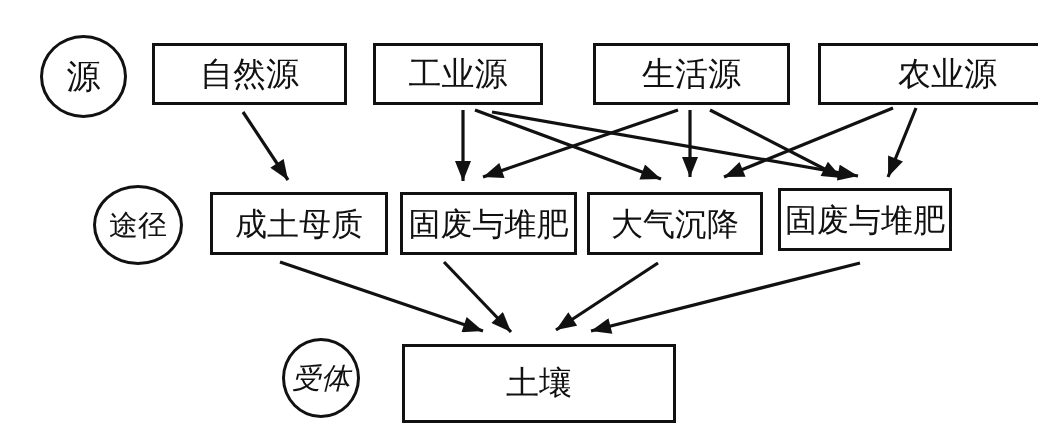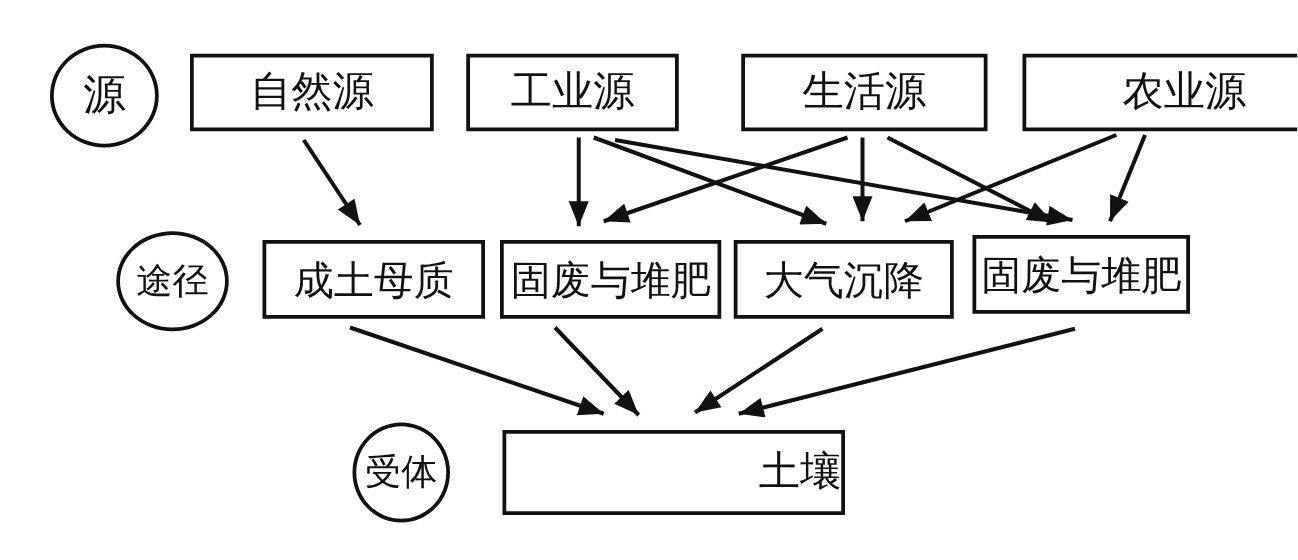--- a/index.html
+++ b/index.html
@@ -26,21 +26,21 @@
 <body>
 
 <div class="canvas">
 
   <div class="node circle fs34" style="left:40px;top:35px;width:87px;height:83px;">
     <span>源</span>
   </div>
   <div class="node circle fs29" style="left:93px;top:185px;width:90px;height:80px;">
     <span>途径</span>
   </div>
-  <div class="node circle fs29" style="left:282px;top:338px;width:78px;height:80px;">
+  <div class="node circle fs29" style="left:282px;top:338px;width:78px;height:80px;font-style:italic;">
     <span>受体</span>
   </div>
 
   <div class="node fs33" style="left:152px;top:43px;width:195px;height:62px;">
     <span>自然源</span>
   </div>
   <div class="node fs33" style="left:373px;top:43px;width:170px;height:62px;">
     <span>工业源</span>
   </div>
   <div class="node fs33" style="left:593px;top:43px;width:197px;height:62px;">
@@ -56,21 +56,21 @@
   <div class="node fs32" style="left:400px;top:192px;width:177px;height:63px;">
     <span>固废与堆肥</span>
   </div>
   <div class="node fs32" style="left:587px;top:192px;width:176px;height:63px;">
     <span>大气沉降</span>
   </div>
   <div class="node fs32" style="left:778px;top:188px;width:174px;height:63px;">
     <span>固废与堆肥</span>
   </div>
 
-  <div class="node fs33" style="left:402px;top:344px;width:274px;height:68px;justify-content:flex-end;">
+  <div class="node fs33" style="left:402px;top:344px;width:274px;height:79px;">
     <span>土壤</span>
   </div>
 
   <svg class="edge-layer" width="1038" height="448" viewBox="0 0 1038 448">
     <defs>
       <marker id="arrow-head" markerUnits="userSpaceOnUse" markerWidth="21" markerHeight="16" viewBox="0 0 10 8" refX="10" refY="4" orient="auto">
         <path id="arrow-head-path" d="M0,0 L10,4 L0,8 Z" fill="#111111"></path>
       </marker>
     </defs>
     <g id="edge-group">

